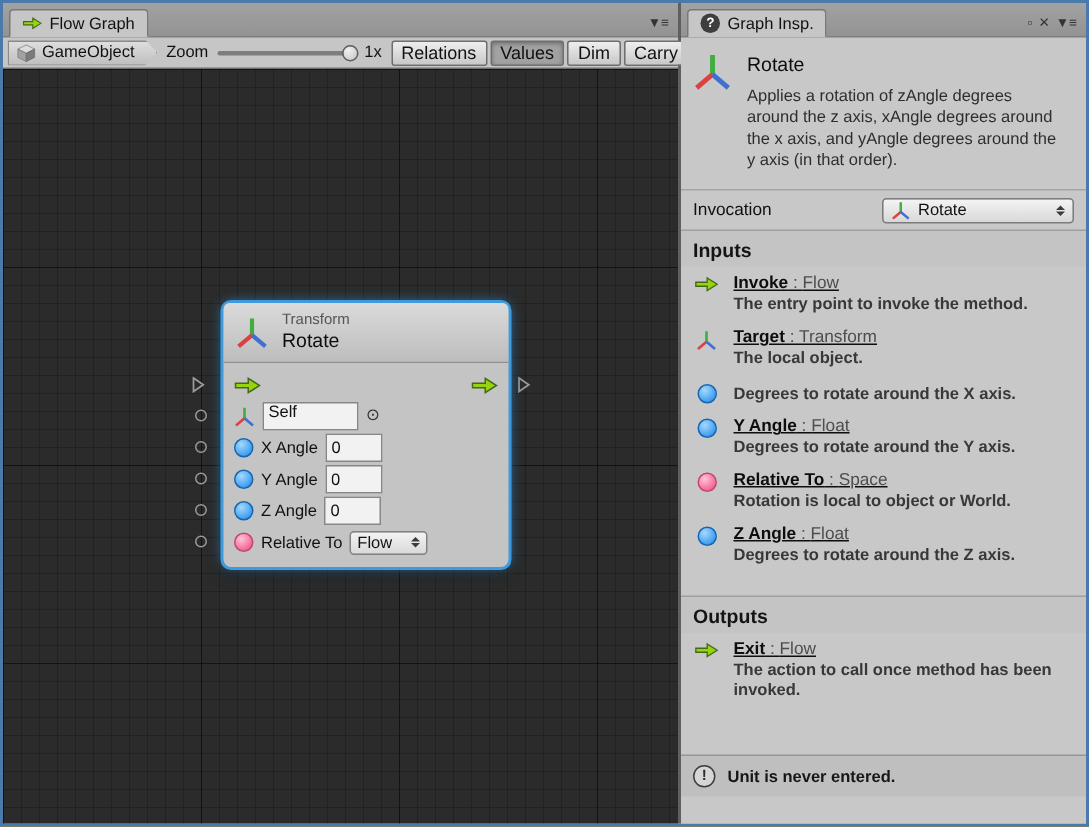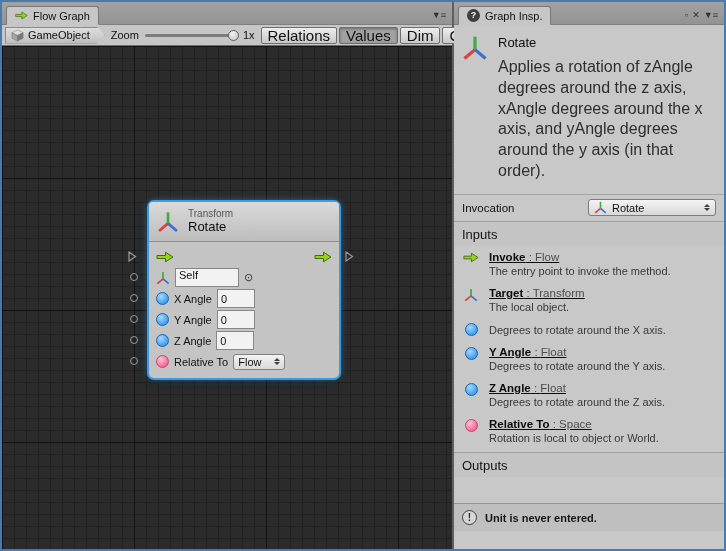--- a/index.html
+++ b/index.html
@@ -54,21 +54,21 @@
   .zoom-wrap { display:flex; align-items:center; gap:6px; }
   .zoom-track { position:relative; width:92px; height:3px; background:#7d7d7d; border-radius:2px; }
   .zoom-knob {
     position:absolute; top:-4px; left:83px; width:11px; height:11px;
     border-radius:50%; background:radial-gradient(circle at 35% 30%, #f2f2f2, #c2c2c2);
     border:1px solid #5d5d5d;
   }
   .tb-group { margin-left:auto; display:flex; gap:2px; padding-right:2px; }
   .tb-btn {
     height:17px; padding:0 6px; display:flex; align-items:center;
-    font-size:15px; color:#111;
+    font-size:12px; color:#111;
     background:linear-gradient(#eee,#c8c8c8);
     border:1px solid #6e6e6e; border-radius:2px;
   }
   .tb-btn.active {
     background:#a2a2a2;
     box-shadow:inset 0 1px 3px rgba(0,0,0,.35);
   }
 
   
   .graph {
@@ -140,41 +140,41 @@
   .pane-right { flex:1; height:100%; display:flex; flex-direction:column; background:#c8c8c8; }
   .insp-body { flex:1; border-top:1px solid #7e7e7e; display:flex; flex-direction:column; overflow:hidden; font-size:11px; }
   .insp-tab-icon {
     width:13px; height:13px; border-radius:50%; background:#3e3e3e;
     color:#fff; font-size:9px; font-weight:bold;
     display:flex; align-items:center; justify-content:center; line-height:1;
   }
   .insp-head { display:flex; gap:10px; padding:10px 8px 12px 8px; }
   .insp-head .txt { flex:1; }
   .insp-title { font-size:13px; color:#0d0d0d; margin-bottom:7px; }
-  .insp-desc { font-size:16px; color:#2e2e2e; line-height:1.3; max-width:212px; }
+  .insp-desc { font-size:11px; color:#2e2e2e; line-height:1.3; max-width:212px; }
   .invocation-row {
     border-top:1px solid #a5a5a5; height:27px; flex:none;
     display:flex; align-items:center; justify-content:space-between; padding:0 8px;
     font-size:11.5px; color:#111;
   }
   .invocation-dd {
     width:128px; height:17px; padding:0 5px;
     background:linear-gradient(#f4f4f4,#d8d8d8);
     border:1px solid #7c7c7c; border-radius:3px;
     display:flex; align-items:center; gap:5px; font-size:11px; color:#111;
   }
   .section-h {
     border-top:1px solid #a0a0a0; padding:5px 8px 4px; flex:none;
-    font-size:13px; color:#141414; background:#c4c4c4;
+    font-size:13px; color:#141414; background:#c4c4c4;font-weight:bold;
   }
   .insp-item { display:flex; gap:9px; padding:5px 8px 3px; }
   .insp-item .icol { width:18px; flex:none; display:flex; justify-content:center; padding-top:1px; }
   .item-title { font-size:11.5px; color:#0d0d0d; font-weight:bold;text-decoration:underline; }
   .item-type, .item-sep { font-weight:normal; color:#4d4d4d; }
-  .item-desc { font-size:11px; color:#383838; margin-top:2px; line-height:1.25; max-width:218px; }
+  .item-desc { font-size:11px; color:#383838; margin-top:2px; line-height:1.25; max-width:218px;font-weight:bold; }
   .spacer { flex:1; }
   .warn-strip {
     border-top:1px solid #979797; background:#bfbfbf;
     display:flex; align-items:center; gap:8px; padding:6px 8px; flex:none;
   }
   .warn-icon {
     width:15px; height:15px; border-radius:50%; border:1.5px solid #3e3e3e;
     color:#2c2c2c; font-size:10px; font-weight:bold;
     display:flex; align-items:center; justify-content:center; flex:none; background:#d6d6d6;
   }
@@ -390,40 +390,51 @@
             <span class="dot dot-float"></span>
           </span>
         <div>
           <div class="item-title"><span>Y Angle</span><span class="item-sep"> : </span><span class="item-type">Float</span></div>
           <div class="item-desc">Degrees to rotate around the Y axis.</div>
         </div>
       </div>
 
       <div class="insp-item">
         <span class="icol">
+            <span class="dot dot-space"></span>
+          </span>
+        <div>
+          <div class="item-title"><span>Relative To</span><span class="item-sep"> : </span><span class="item-type">Space</span></div>
+          <div class="item-desc">Rotation is local to object or World.</div>
+        </div>
+      </div>
+
+      <div class="insp-item">
+        <span class="icol">
             <span class="dot dot-float"></span>
           </span>
         <div>
           <div class="item-title"><span>Z Angle</span><span class="item-sep"> : </span><span class="item-type">Float</span></div>
           <div class="item-desc">Degrees to rotate around the Z axis.</div>
         </div>
       </div>
 
-      <div class="insp-item">
-        <span class="icol">
-            <span class="dot dot-space"></span>
-          </span>
-        <div>
-          <div class="item-title"><span>Relative To</span><span class="item-sep"> : </span><span class="item-type">Space</span></div>
-          <div class="item-desc">Rotation is local to object or World.</div>
-        </div>
-      </div>
-
-      <div class="section-h" style="margin-top:4px">Outputs</div>
-
+      <div class="section-h" style="margin-top:16px">Outputs</div>
+
+      <div class="insp-item">
+        <span class="icol">
+            <svg class="arrow16" viewBox="0 0 18 12">
+              <use href="#flow-arrow-sym"></use>
+            </svg>
+          </span>
+        <div>
+          <div class="item-title"><span>Exit</span><span class="item-sep"> : </span><span class="item-type">Flow</span></div>
+          <div class="item-desc">The action to call once method has been invoked.</div>
+        </div>
+      </div>
 
       <div class="spacer"></div>
 
       <div class="warn-strip">
         <span class="warn-icon">!</span>
         <span class="warn-text">Unit is never entered.</span>
       </div>
       <div class="bottom-pad"></div>
 
     </div>

